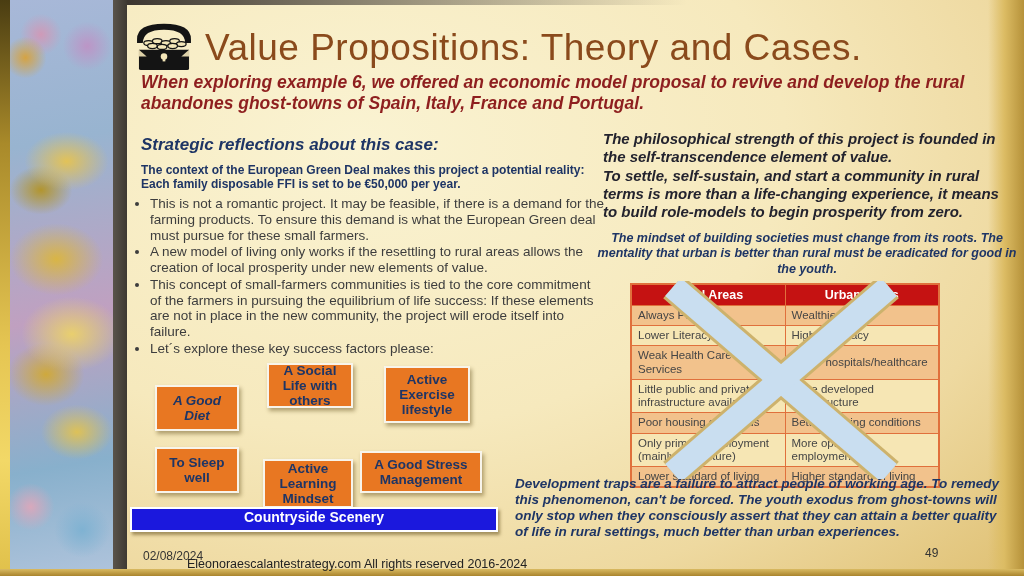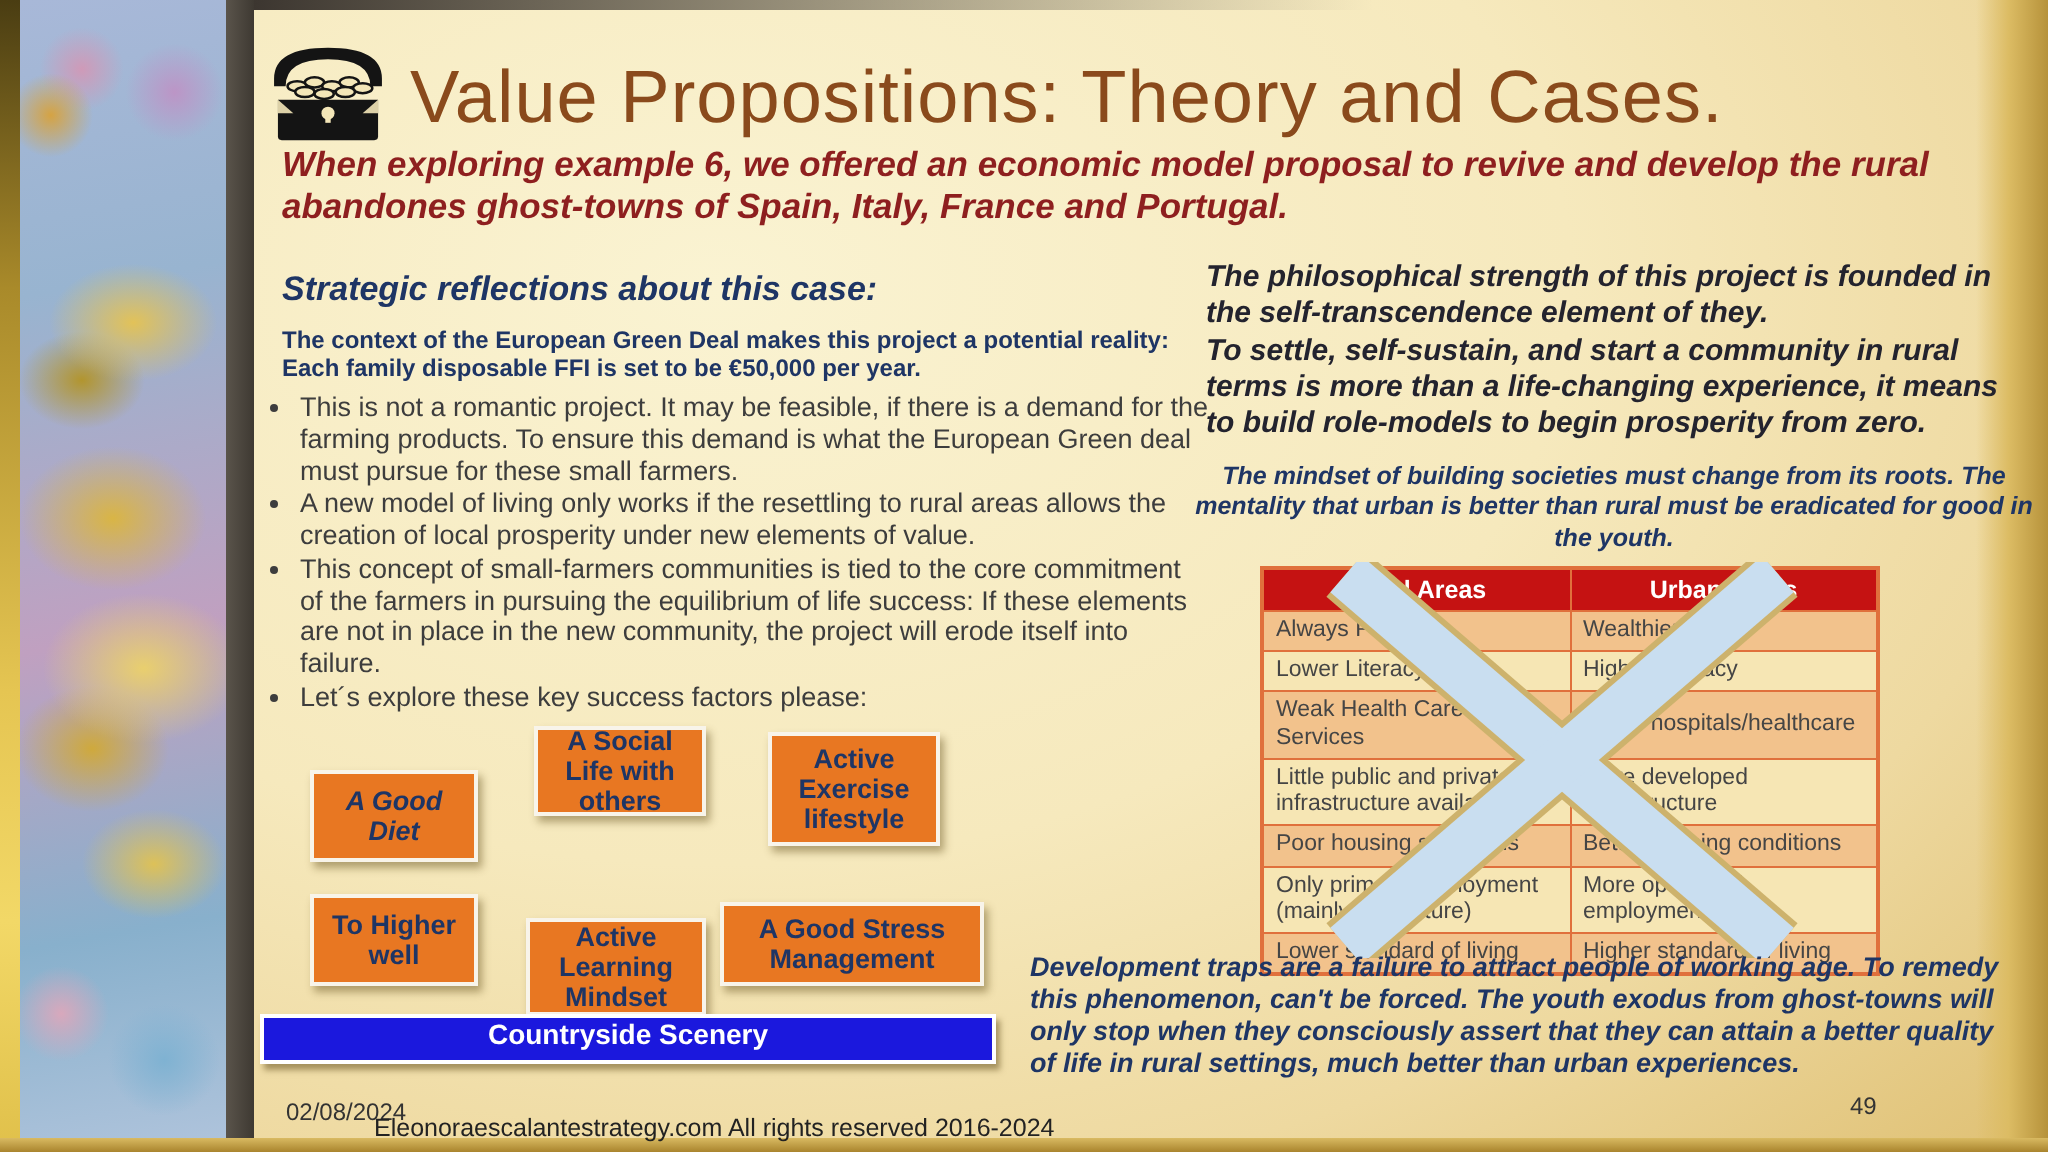--- a/index.html
+++ b/index.html
@@ -53,21 +53,21 @@
 
   .sf-box { position:absolute; background:#e87722; border:2px solid #f8f4ea;
     box-shadow:2px 3px 4px rgba(90,70,20,0.45); color:#1e3565; font-weight:bold;
     font-size:13.5px; text-align:center; display:flex; align-items:center; justify-content:center;
     line-height:1.12; padding:2px; box-sizing:border-box; }
   .sf-box-1 { left:28px;  top:385px; width:84px;  height:46px;font-style:italic; }
   .sf-box-2 { left:140px; top:363px; width:86px;  height:45px; }
   .sf-box-3 { left:257px; top:366px; width:86px;  height:57px; }
   .sf-box-4 { left:28px;  top:447px; width:84px;  height:46px; }
   .sf-box-5 { left:136px; top:459px; width:90px;  height:49px; }
-  .sf-box-6 { left:233px; top:451px; width:132px; height:42px; }
+  .sf-box-6 { left:233px; top:451px; width:122px; height:42px; }
 
   .countryside-bar { position:absolute; left:3px; top:507px; width:368px; height:25px;
     background:#1b18dd; border:2px solid #ffffff; box-shadow:2px 3px 3px rgba(90,70,20,0.5);
     color:#fff; font-weight:bold; font-size:14px; display:flex; align-items:flex-start;
     justify-content:center; box-sizing:border-box; }
 
   .philosophy { position:absolute; left:476px; top:130px; width:404px;
     font-size:15px; font-weight:bold; font-style:italic; color:#23232e; line-height:1.22; }
   .philosophy p { margin:0; }
   .mindset { position:absolute; left:468px; top:231px; width:424px; text-align:center;
@@ -138,31 +138,31 @@
         <li>This is not a romantic project. It may be feasible, if there is a demand for the farming products. To ensure this demand is what the European Green deal must pursue for these small farmers.</li>
         <li>A new model of living only works if the resettling to rural areas allows the creation of local prosperity under new elements of value.</li>
         <li>This concept of small-farmers communities is tied to the core commitment of the farmers in pursuing the equilibrium of life success: If these elements are not in place in the new community, the project will erode itself into failure.</li>
         <li>Let´s explore these key success factors please:</li>
       </ul>
 
     <div id="sf-boxes">
         <div class="sf-box sf-box-1">A Good Diet</div>
         <div class="sf-box sf-box-2">A Social Life with others</div>
         <div class="sf-box sf-box-3">Active Exercise lifestyle</div>
-        <div class="sf-box sf-box-4">To Higher well</div>
+        <div class="sf-box sf-box-4">To Sleep well</div>
         <div class="sf-box sf-box-5">Active Learning Mindset</div>
         <div class="sf-box sf-box-6">A Good Stress Management</div>
       </div>
 
     <div class="countryside-bar">
       <span>Countryside Scenery</span>
     </div>
 
     <div class="philosophy">
-      <p>The philosophical strength of this project is founded in the self-transcendence element of they.</p>
+      <p>The philosophical strength of this project is founded in the self-transcendence element of value.</p>
       <p>To settle, self-sustain, and start a community in rural terms is more than a life-changing experience, it means to build role-models to begin prosperity from zero.</p>
     </div>
 
     <div class="mindset">The mindset of building societies must change from its roots. The mentality that urban is better than rural must be eradicated for good in the youth.</div>
 
     <table class="comparison-table">
       <thead>
         <tr>
             <th>Rural Areas</th>
             <th>Urban Areas</th>

